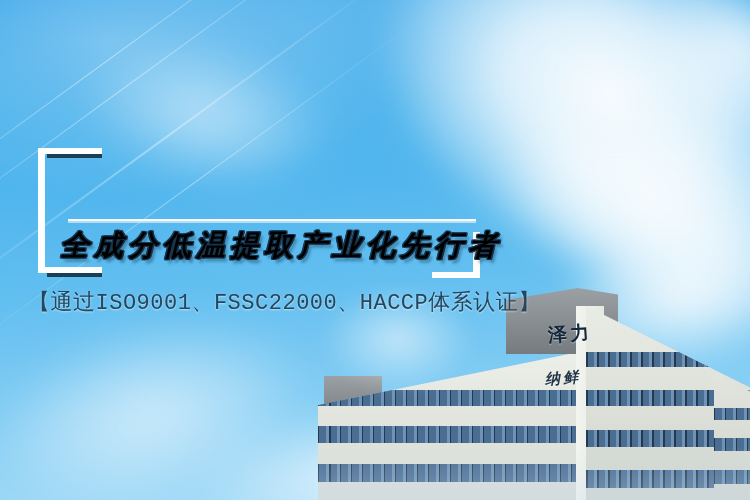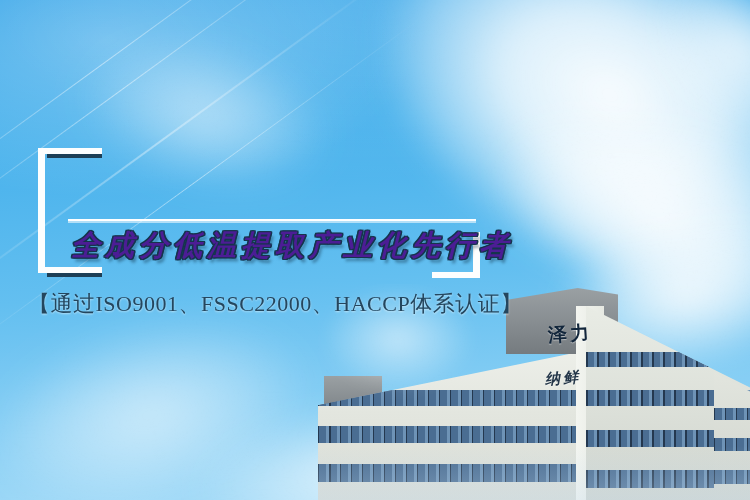--- a/index.html
+++ b/index.html
@@ -179,35 +179,34 @@
 
   .divider{
     position:absolute;left:68px;top:219px;width:408px;height:4px;
     background:linear-gradient(180deg,#ffffff 0 2px,rgba(255,255,255,.55) 2px 4px);
   }
 
   .subhead{
     position:absolute;left:60px;top:231px;
     font-size:29px;line-height:1;font-weight:700;font-style:italic;
     letter-spacing:5px;white-space:nowrap;
-    color:#4c1d95;
+    color:#000000;
     font-family:"DejaVu Sans","Liberation Sans",sans-serif;
     text-shadow:
       1.4px 0 0 #16344d,-1.4px 0 0 #16344d,0 1.4px 0 #16344d,0 -1.4px 0 #16344d,
       1.2px 1.2px 0 #16344d,-1.2px 1.2px 0 #16344d,1.2px -1.2px 0 #16344d,-1.2px -1.2px 0 #16344d,
       3px 4px 3px rgba(8,35,55,.4);
-    margin-left: 11px;
   }
 
   .certline{
     position:absolute;left:28px;top:293px;
     font-size:22px;line-height:1;font-weight:400;
     letter-spacing:.5px;white-space:nowrap;
     color:#24465e;
-    font-family:Liberation Serif, serif;
+    font-family:Liberation Mono, monospace;
     text-shadow:0 1px 2px rgba(255,255,255,.55);
   }
 </style>
 </head>
 <body>
 
 <div id="banner">
 
   <div class="sky"></div>
   <div class="cloudD"></div>

